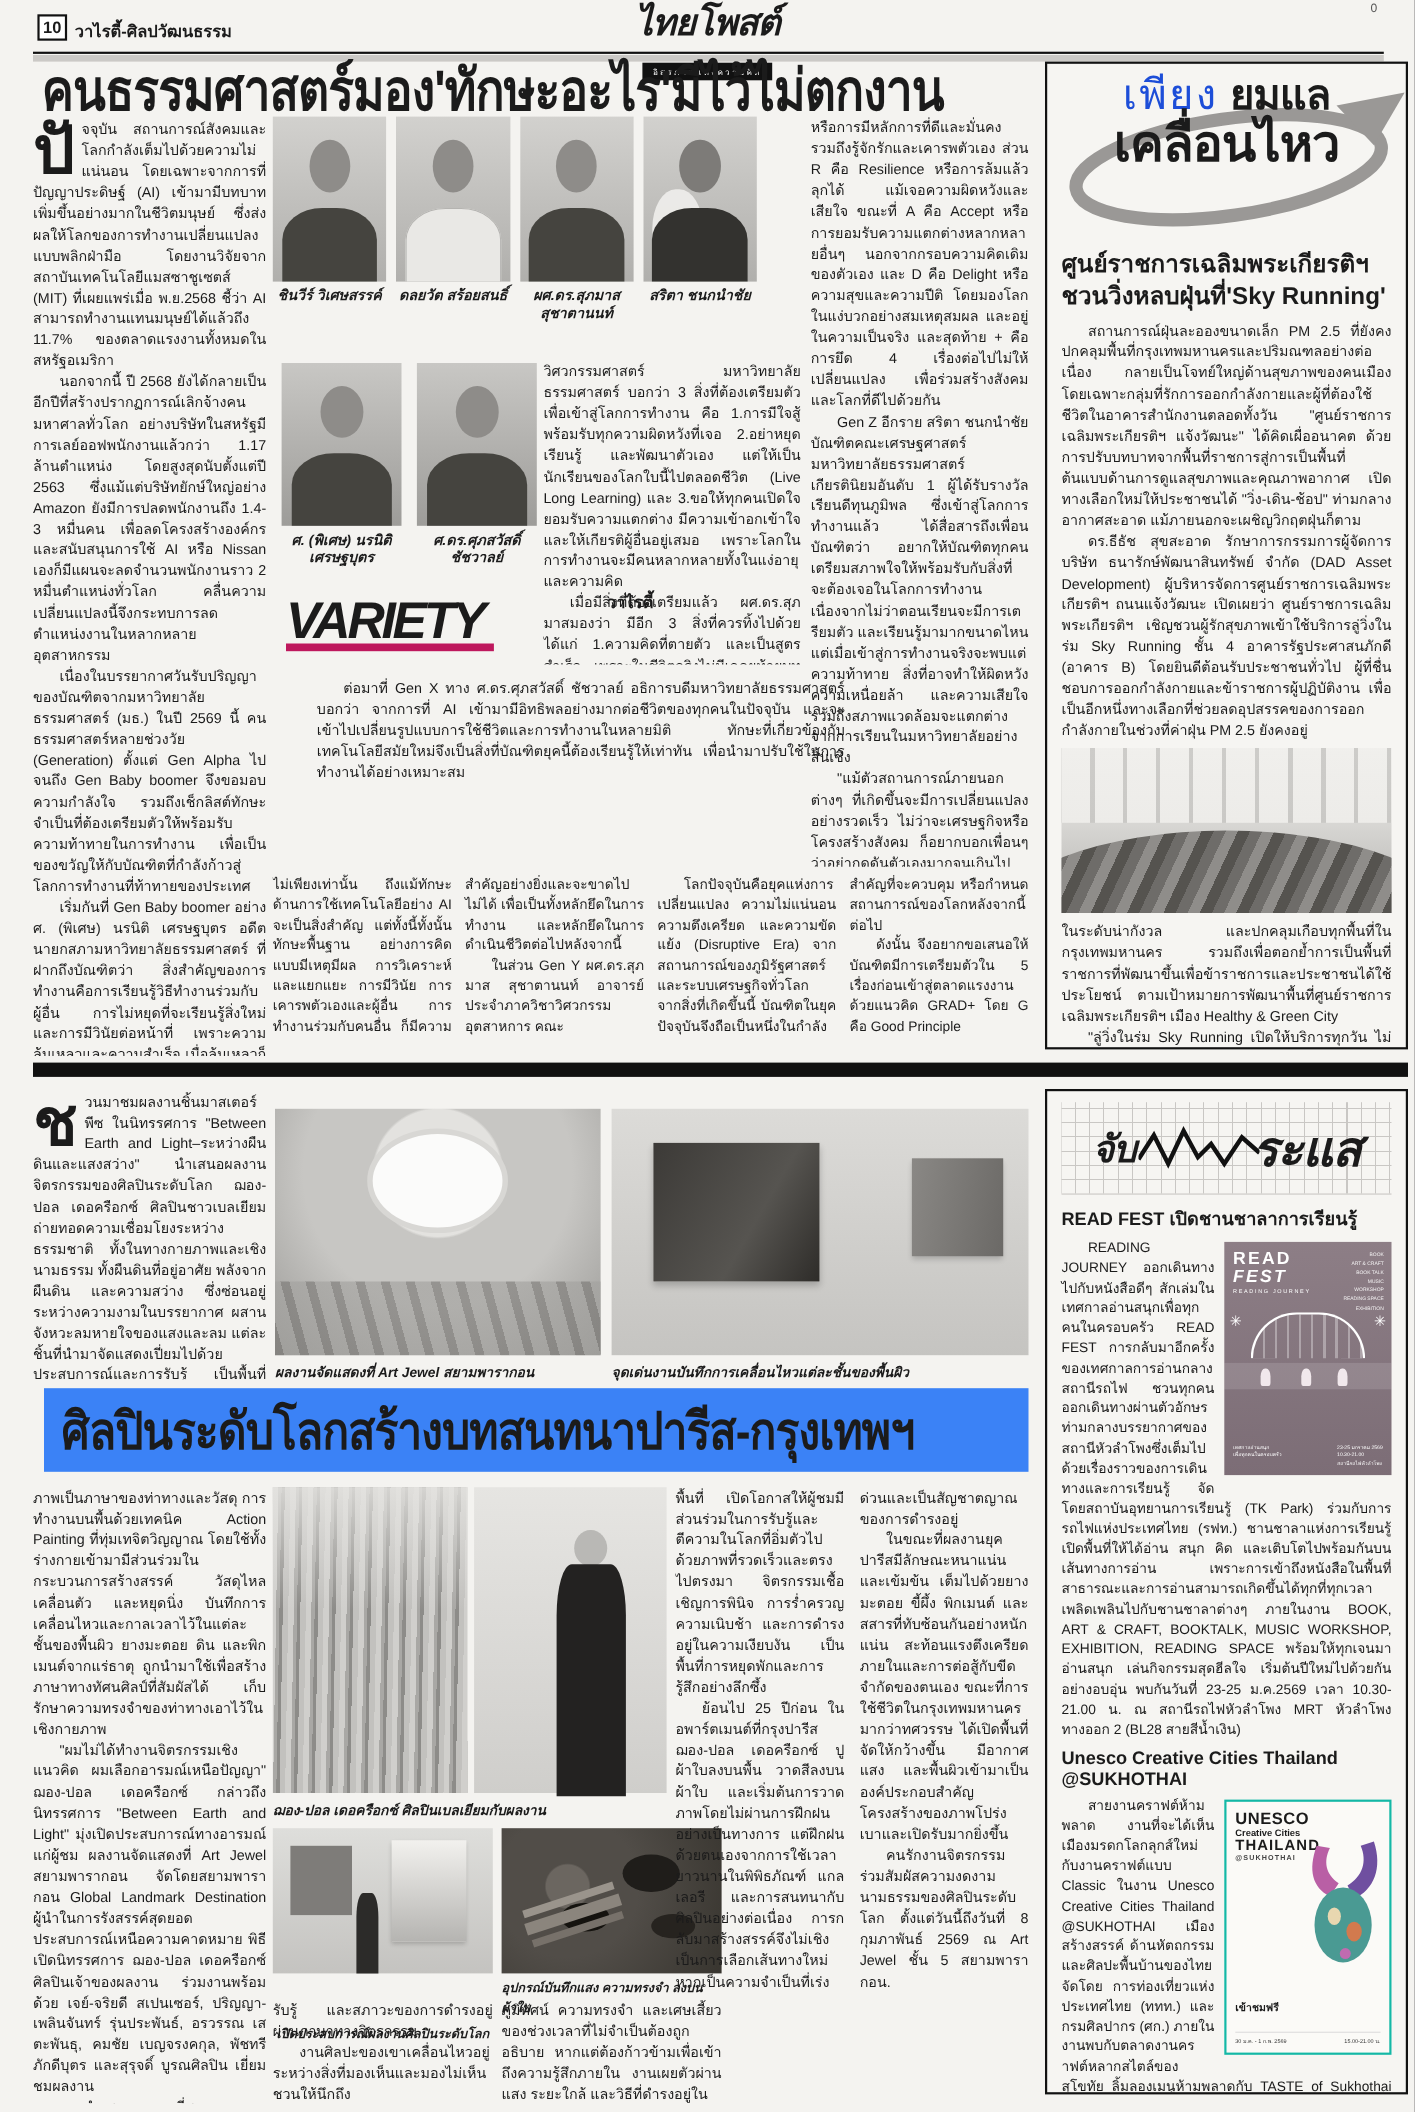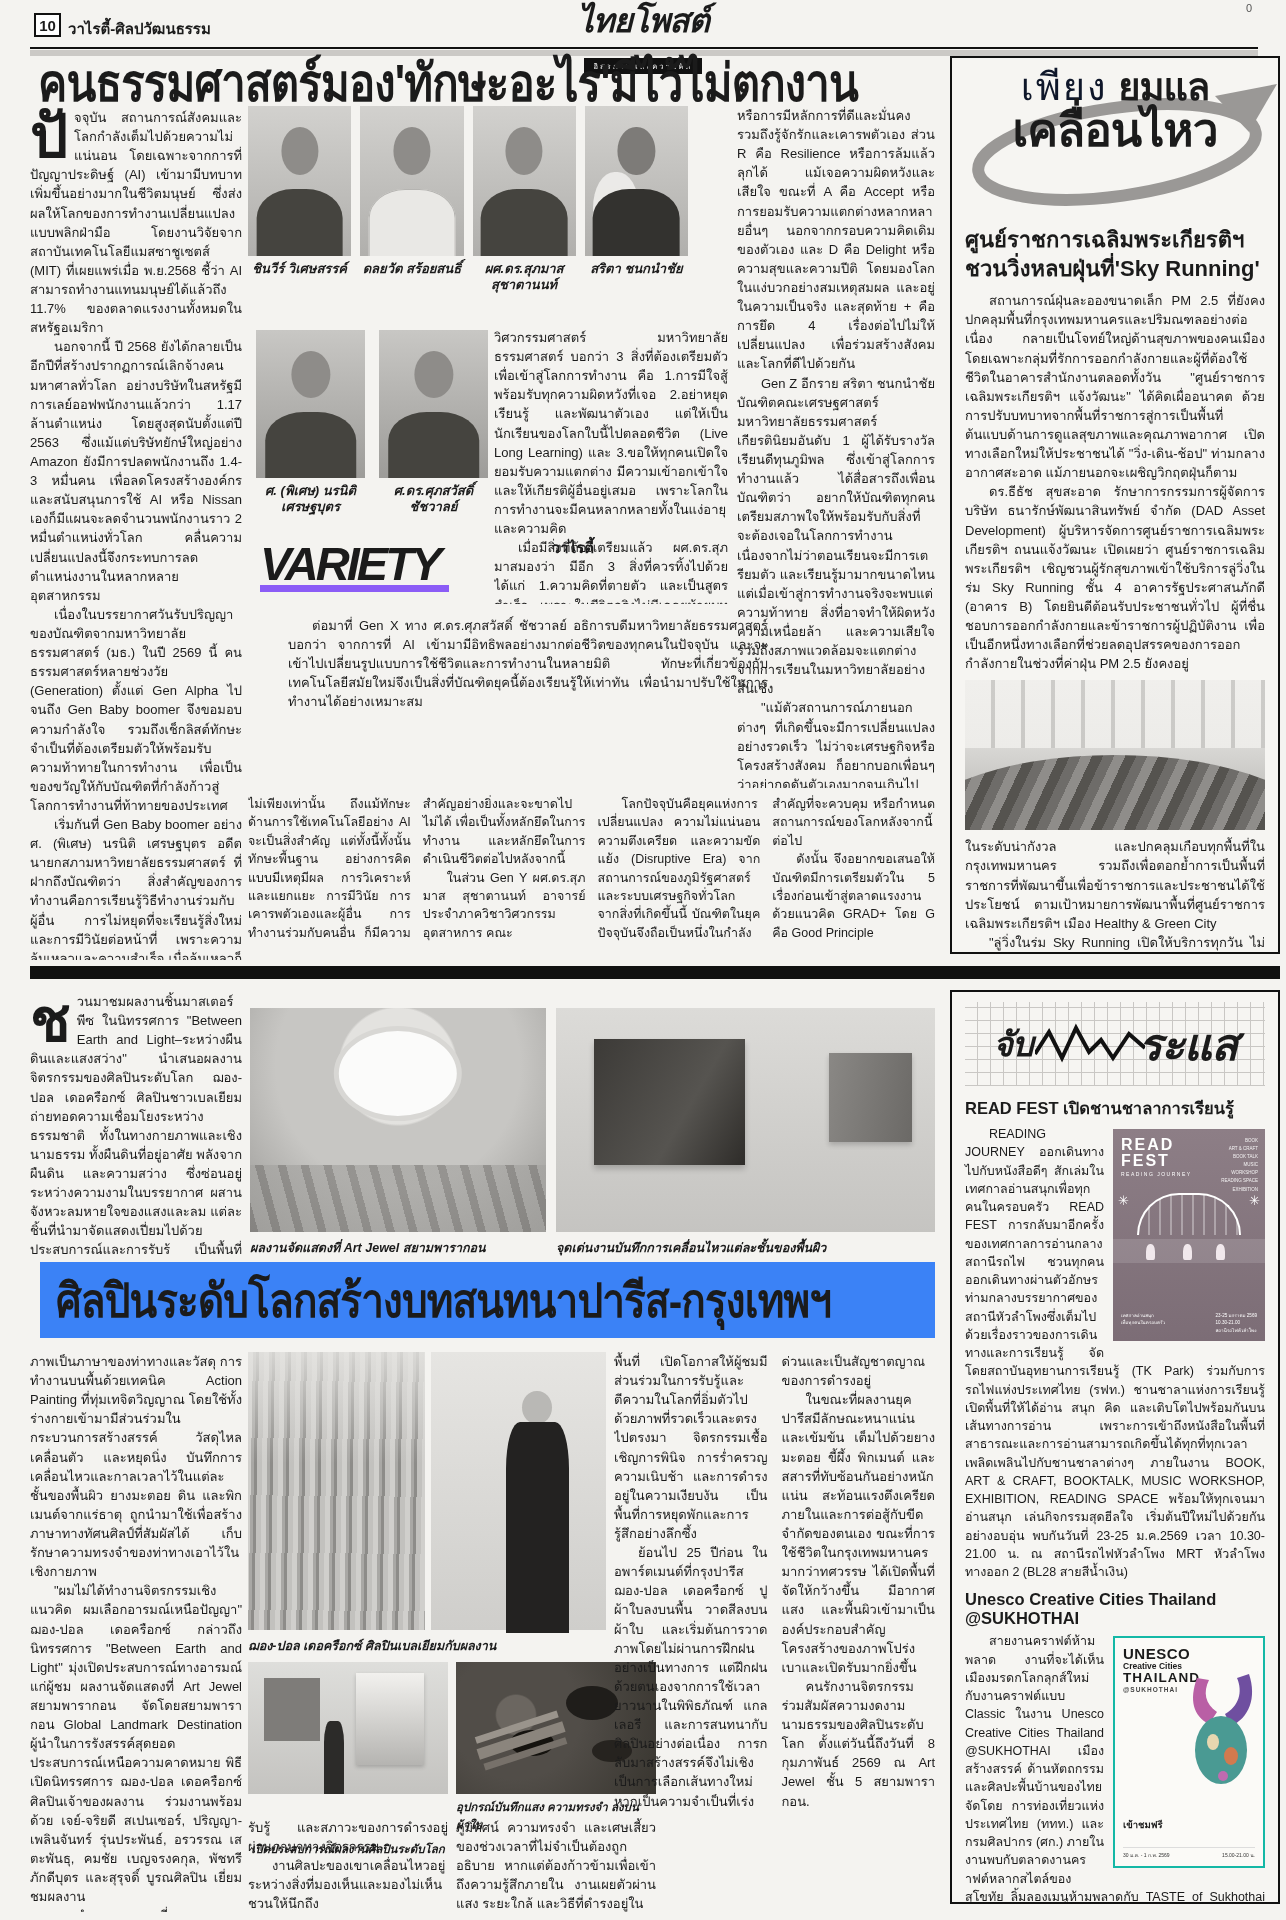--- a/index.html
+++ b/index.html
@@ -49,35 +49,35 @@
   .hs .bq { position:absolute; left:8%; bottom:4%; width:45%; height:52%; border-radius:46% 46% 30% 30%;
     background:#efeeec; opacity:.9; }
   .headshots figcaption, .row2 figcaption { margin-top:5px; text-align:center; font-size:13px;
     font-weight:bold; font-style:italic; line-height:1.25; }
   .row2 { position:absolute; left:256px; top:330px; width:232px; display:flex; gap:14px; }
   .row2 figure { flex:1; }
   .row2 .hs { height:148px; background:linear-gradient(#c8c7c4,#9d9c99); }
   .geny { position:absolute; left:494px; top:328px; width:234px; height:276px; overflow:hidden; }
   .variety { position:absolute; left:260px; top:542px; width:332px; height:62px; }
   .v-word { font-size:47px; font-weight:900; font-style:italic; letter-spacing:-3px; line-height:.92;
-    border-bottom:7px solid #8b5cf6; display:inline-block; padding-right:10px; }
+    border-bottom:7px solid #be185d; display:inline-block; padding-right:10px; }
   .v-thai { position:absolute; right:-2px; top:-6px; font-size:15px; font-weight:900; }
   .genx { position:absolute; left:248px; top:616px; width:480px; height:172px; overflow:hidden;margin-left:40px; }
   .colC { position:absolute; left:737px; top:106px; width:198px; height:682px; overflow:hidden; }
   .bottomband { position:absolute; left:248px; top:795px; width:687px; height:165px; overflow:hidden;
     column-count:4; column-gap:12px; }
   .bottomband p { font-size:12.5px; }
 
   
   .box-moving { position:absolute; left:950px; top:56px; width:330px; height:898px; border:2px solid #111;
     background:#f6f5f2; padding:10px 13px; overflow:hidden; }
   .mv-logo { position:relative; height:148px; }
   .mv-swoosh { position:absolute; left:-8px; top:6px; }
   .mv-line1 { position:relative; text-align:center; font-size:38px; line-height:1; }
-  .mv-light { color:#0f172a; font-weight:400; letter-spacing:2px; }
+  .mv-light { color:#1d4ed8; font-weight:400; letter-spacing:2px; }
   .mv-bold { font-weight:900; letter-spacing:-1px; }
   .mv-line2 { position:relative; text-align:center; font-size:46px; font-weight:900; letter-spacing:-1px;
     line-height:1.05; }
   .mv-head { font-size:22px; font-weight:900; line-height:1.3; margin:10px 0 8px; }
   .photo-sky { position:relative; height:150px; margin:7px 0; background:linear-gradient(#e9e8e5 0%,#d8d7d4 45%,#b3b2af 100%); overflow:hidden; }
   .photo-sky::before { content:""; position:absolute; left:-20%; bottom:-60%; width:140%; height:110%;
     border-radius:50%; background:repeating-linear-gradient(115deg,#6e6c69 0 10px,#8f8d8a 10px 20px,#55534f 20px 30px); }
   .photo-sky::after { content:""; position:absolute; left:0; top:0; width:100%; height:45%;
     background:repeating-linear-gradient(90deg,#f2f1ee 0 26px,#c6c5c2 26px 30px); opacity:.8; }
 
@@ -145,21 +145,21 @@
     border-bottom:1px solid #c9c7c4; }
   .tl-txt { font-weight:900; font-style:italic; letter-spacing:-1px; }
   .tl1 { font-size:34px; margin-right:2px; }
   .tl2 { font-size:44px; margin-left:-6px; }
   .trend-head { font-size:16.5px; font-weight:900; margin:9px 0 4px; }
   .box-trend p { font-size:12.5px; line-height:1.46; text-align:justify; text-indent:24px; }
 
   .poster-read { float:right; width:152px; height:212px; margin:4px 0 6px 9px; position:relative;
     background:linear-gradient(#8d7e86,#7c6d76); color:#fff; padding:8px; }
   .rf-l1 { font-size:16px; font-weight:900; letter-spacing:2px; line-height:1; }
-  .rf-l2 { font-size:16px; font-weight:900; letter-spacing:2px; line-height:1; }
+  .rf-l2 { font-size:16px; font-weight:900; letter-spacing:2px; line-height:1;font-style:italic; }
   .rf-sub { font-size:5px; letter-spacing:1.5px; margin-top:2px; }
   .rf-list { position:absolute; right:7px; top:8px; font-size:4.5px; line-height:1.8; text-align:right;
     white-space:pre-line; opacity:.9; }
   .rf-dome { margin:16px auto 0; width:104px; height:42px; border:2px solid #fff; border-bottom:none;
     border-radius:52px 52px 0 0; background:repeating-linear-gradient(90deg,#0000 0 9px,#ffffff55 9px 11px); position:relative; }
   .rf-star { position:absolute; top:64px; font-size:13px; color:#fff; }
   .rf-star.sl { left:5px; } .rf-star.sr { right:5px; }
   .rf-band { height:24px; margin:4px -8px 0; background:#ffffff22; position:relative; }
   .rf-band i { position:absolute; bottom:3px; width:9px; height:16px; background:#f1e8ec; border-radius:45% 45% 20% 20%; }
   .rf-band i:nth-child(1){left:22%;} .rf-band i:nth-child(2){left:46%;} .rf-band i:nth-child(3){left:68%;}

